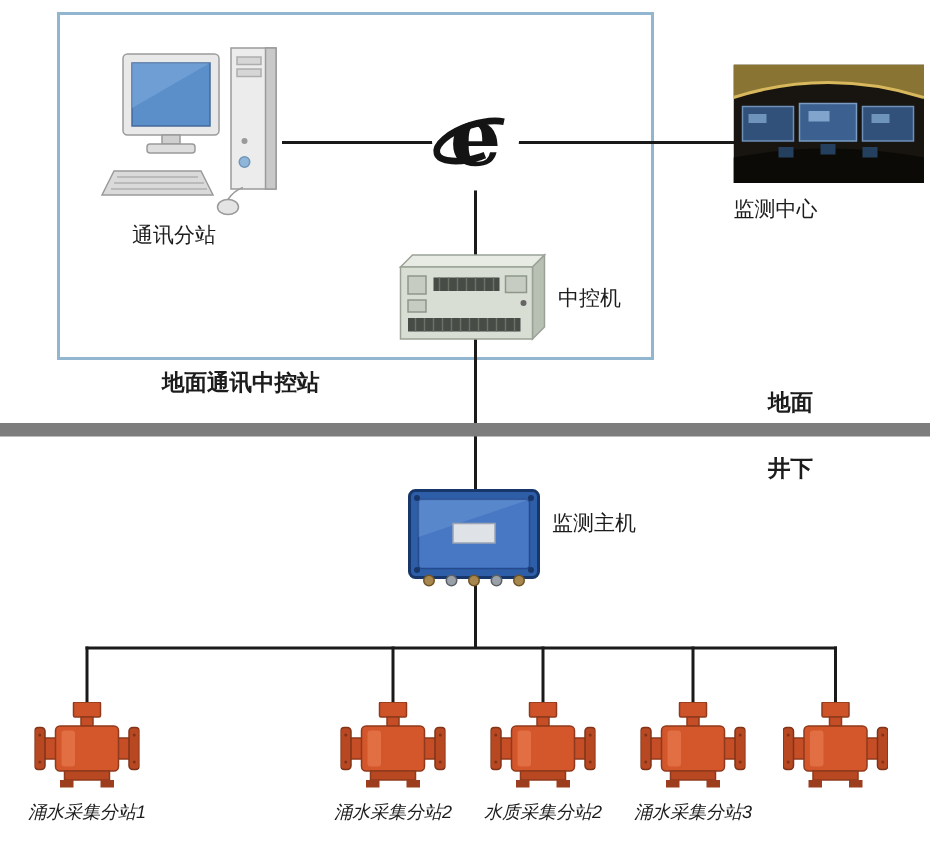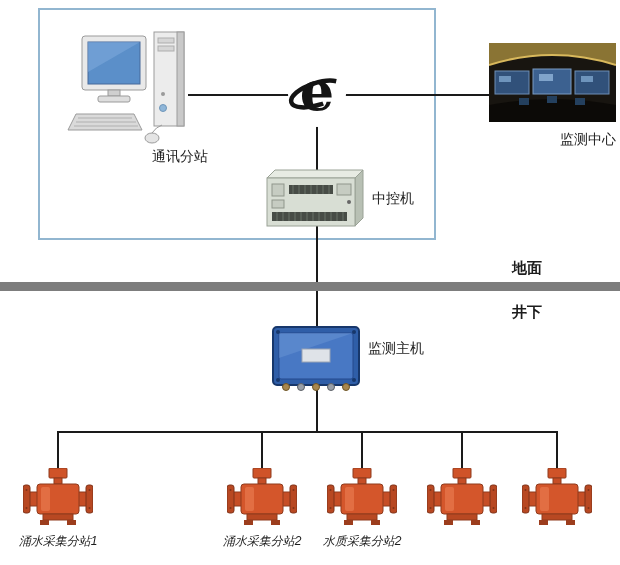--- a/index.html
+++ b/index.html
@@ -1,21 +1,21 @@
 <!DOCTYPE html>
 <html><head>
 <meta charset="utf-8">
 <style>
   * { margin:0; padding:0; box-sizing:border-box; }
   body { background:#ffffff; font-family:"Liberation Sans","DejaVu Sans",sans-serif; }
   .canvas { position:relative; width:620px; height:565px; background:#fff; overflow:hidden; }
   .abs { position:absolute; }
   .line { position:absolute; background:#1a1a1a; }
   .label { position:absolute; color:#1c1c1c; font-size:14px; white-space:nowrap; }
-  .label.center { text-align:right; }
+  .label.center { text-align:left; }
   .label.strong { font-weight:bold; font-size:15px; }
   .ground-box { position:absolute; left:38px; top:8px; width:398px; height:232px; border:2px solid #92b6d0; background:transparent; }
   .ground-bar { position:absolute; left:0; top:282px; width:620px; height:9px; background:#7d7d7d; }
   .device { position:absolute; top:431px; width:104px; height:126px;font-style:italic; }
   .device .drop { position:absolute; left:51px; top:0; width:2px; height:38px; background:#1a1a1a; }
   .device .meter-svg { position:absolute; left:17px; top:37px; width:70px; height:62px; }
   .device .device-label { position:absolute; top:102px; left:0; width:104px; text-align:center; font-size:12px; color:#1c1c1c; white-space:nowrap; }
 </style>
 </head>
 <body>
@@ -108,20 +108,21 @@
     <rect x="9" y="32" width="12" height="8" fill="#c6ccc2" stroke="#8f968b"></rect>
     <rect x="26" y="17" width="44" height="9" fill="#474c46"></rect>
     <path d="M30,17 V26 M36,17 V26 M42,17 V26 M48,17 V26 M54,17 V26 M60,17 V26 M66,17 V26" stroke="#6b7268"></path>
     <rect x="74" y="16" width="14" height="11" fill="#c6ccc2" stroke="#8f968b"></rect>
     <circle cx="86" cy="34" r="2" fill="#666"></circle>
     <rect x="9" y="44" width="75" height="9" fill="#474c46"></rect>
     <path d="M14,44 V53 M20,44 V53 M26,44 V53 M32,44 V53 M38,44 V53 M44,44 V53 M50,44 V53 M56,44 V53 M62,44 V53 M68,44 V53 M74,44 V53 M80,44 V53" stroke="#6b7268"></path>
   </svg>
   <div class="label" style="left:372px; top:190px;">中控机</div>
 
+  <div class="label strong" style="left:108px; top:246px;">地面通讯中控站</div>
 
   <div class="ground-bar"></div>
   <div class="label strong" style="left:512px; top:259px;text-align:right;">地面</div>
   <div class="label strong" style="left:512px; top:303px;">井下</div>
 
   <svg class="abs" style="left:272px; top:326px;" width="88" height="66" viewBox="0 0 88 66">
     <rect x="1" y="1" width="86" height="58" rx="4" fill="#2f5ea8" stroke="#17376b" stroke-width="2"></rect>
     <rect x="7" y="7" width="74" height="46" rx="2" fill="#4878c4" stroke="#24498c"></rect>
     <polygon points="7,7 81,7 7,32" fill="#6e9ad8" opacity="0.45"></polygon>
     <rect x="30" y="23" width="28" height="13" fill="#dfe3e8" stroke="#9aa4b4"></rect>
@@ -156,20 +157,21 @@
     <svg class="meter-svg" viewBox="0 0 70 62">
         <use href="#meter"></use>
       </svg>
     <div class="device-label">水质采集分站2</div>
   </div>
   <div class="device" style="left:410px">
     <div class="drop"></div>
     <svg class="meter-svg" viewBox="0 0 70 62">
         <use href="#meter"></use>
       </svg>
+    <div class="device-label">涌水采集分站3</div>
   </div>
   <div class="device" style="left:505px">
     <div class="drop"></div>
     <svg class="meter-svg" viewBox="0 0 70 62">
         <use href="#meter"></use>
       </svg>
   </div>
 
 </div>
 

